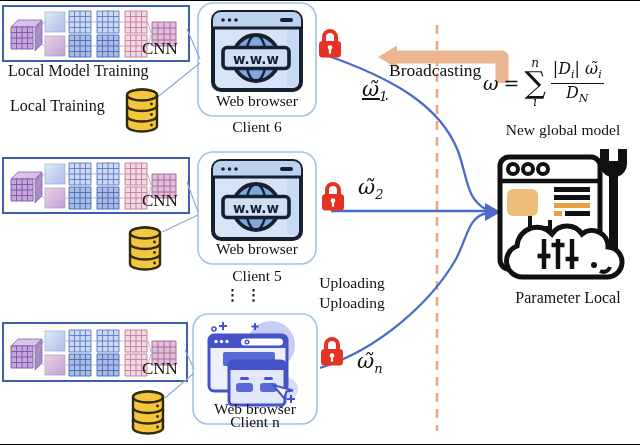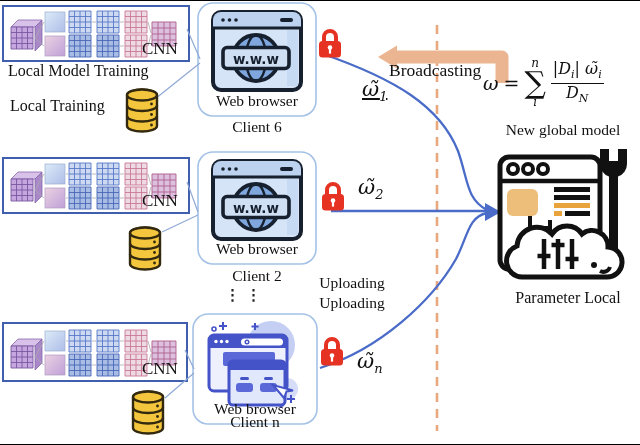--- a/index.html
+++ b/index.html
@@ -224,21 +224,21 @@
 
   <div class="lbl" style="left:142px;top:38px;font-size:17px;">CNN</div>
   <div class="lbl" style="left:142px;top:190px;font-size:17px;">CNN</div>
   <div class="lbl" style="left:142px;top:358px;font-size:17px;">CNN</div>
 
   <div class="lbl ctr" style="left:199px;top:91px;width:116px;font-size:15.5px;">Web browser</div>
   <div class="lbl ctr" style="left:199px;top:239px;width:116px;font-size:15.5px;">Web browser</div>
   <div class="lbl ctr" style="left:194px;top:399px;width:122px;font-size:15.5px;">Web browser</div>
 
   <div class="lbl ctr" style="left:198px;top:117px;width:118px;font-size:15.5px;">Client 6</div>
-  <div class="lbl ctr" style="left:198px;top:266px;width:118px;font-size:15.5px;">Client 2</div>
+  <div class="lbl ctr" style="left:198px;top:266px;width:118px;font-size:15.5px;">Client 5</div>
   <div class="lbl ctr" style="left:193px;top:412px;width:124px;font-size:15.5px;">Client n</div>
 
   <div class="lbl ellipsis-dots" style="left:225px;top:285px;">⋮</div>
   <div class="lbl ellipsis-dots" style="left:246px;top:285px;">⋮</div>
 
   <div class="lbl wlabel" style="left:362px;top:76px;text-decoration:underline;">
     <span>ω̃</span><sub>1</sub>
   </div>
   <div class="lbl wlabel" style="left:358px;top:174px;">
     <span>ω̃</span><sub>2</sub>

